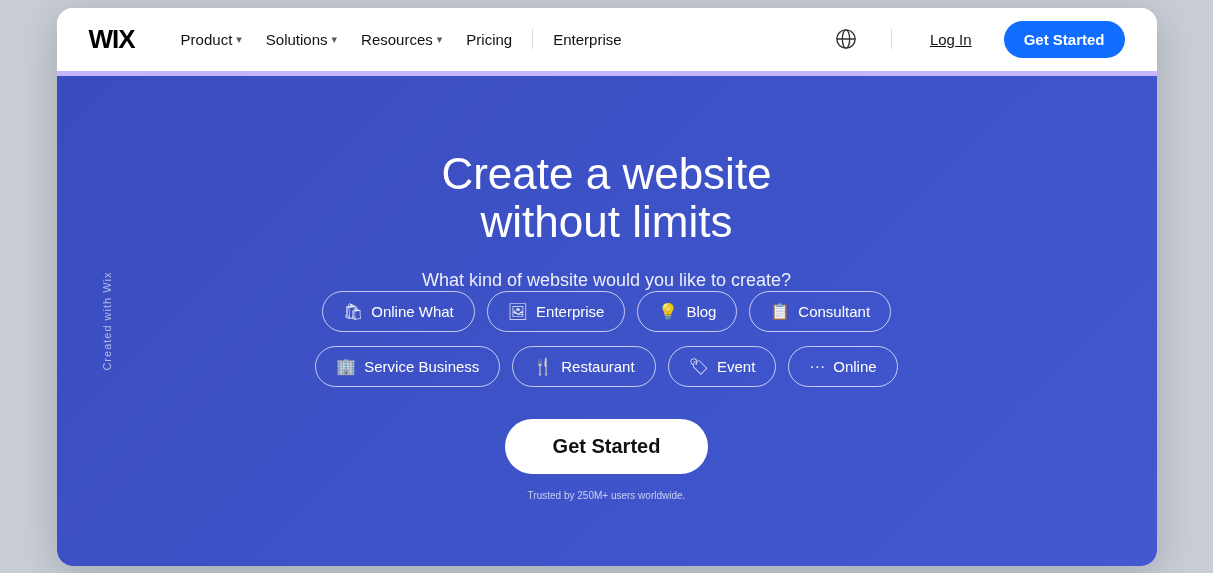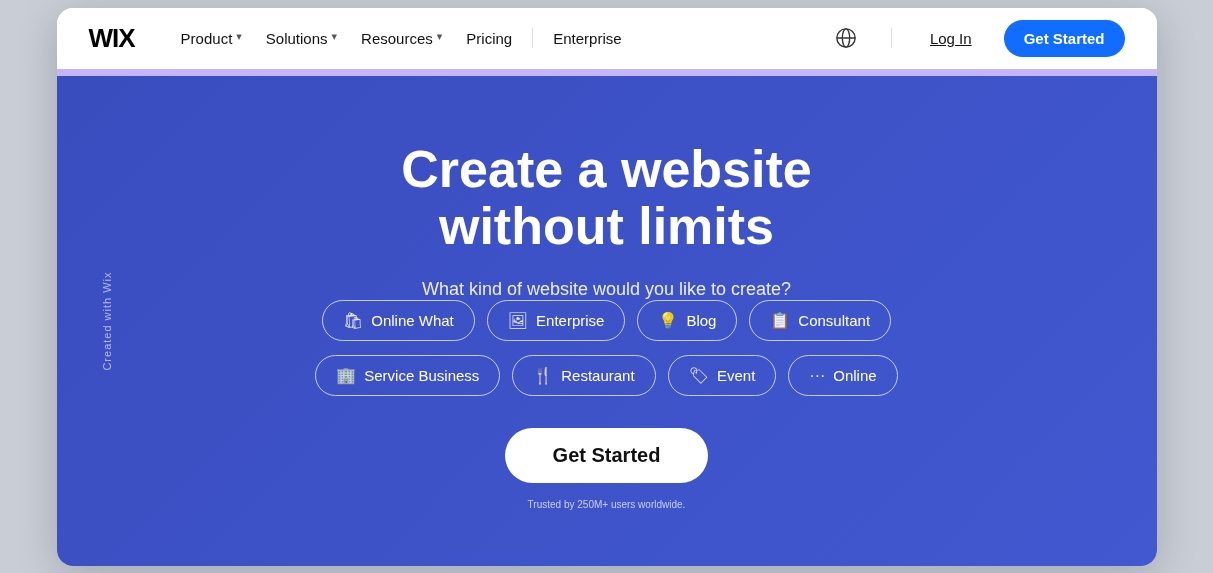--- a/index.html
+++ b/index.html
@@ -18,38 +18,39 @@
       box-shadow: 0 8px 40px rgba(0,0,0,0.18);
       overflow: hidden;
     }
     
     .navbar {
       display: flex;
       align-items: center;
       padding: 0 32px;
       height: 68px;
       background: #fff;
-      border-bottom: 7px solid #c4b5fd;
+      border-bottom: 5px solid #c4b5fd;
       gap: 24px;
     }
     .nav-logo {
       font-size: 26px;
       font-weight: 900;
       color: #000;
       letter-spacing: -1px;
       margin-right: 12px;
     }
     .nav-links {
       display: flex;
       align-items: center;
       gap: 4px;
       flex: 1;
     }
     .nav-item {
       display: flex;
+      align-items: center;
       gap: 4px;
       padding: 8px 10px;
       font-size: 15px;
       color: #111;
       cursor: pointer;
       border-radius: 6px;
       white-space: nowrap;
       text-decoration: none;
     }
     .nav-divider {
@@ -104,22 +105,22 @@
       left: 0;
       top: 50%;
       transform: translateY(-50%) rotate(-90deg);
       transform-origin: center center;
       font-size: 11px;
       color: rgba(255,255,255,0.6);
       letter-spacing: 1px;
       white-space: nowrap;
     }
     .hero-title {
-      font-size: 52px;
-      font-weight: 700;
+      font-size: 44px;
+      font-weight: 400;
       color: #fff;
       text-align: center;
       line-height: 1.1;
       margin-bottom: 24px;
       max-width: 700px;
     }
     .hero-subtitle {
       font-size: 18px;
       color: rgba(255,255,255,0.9);
       text-align: center;

